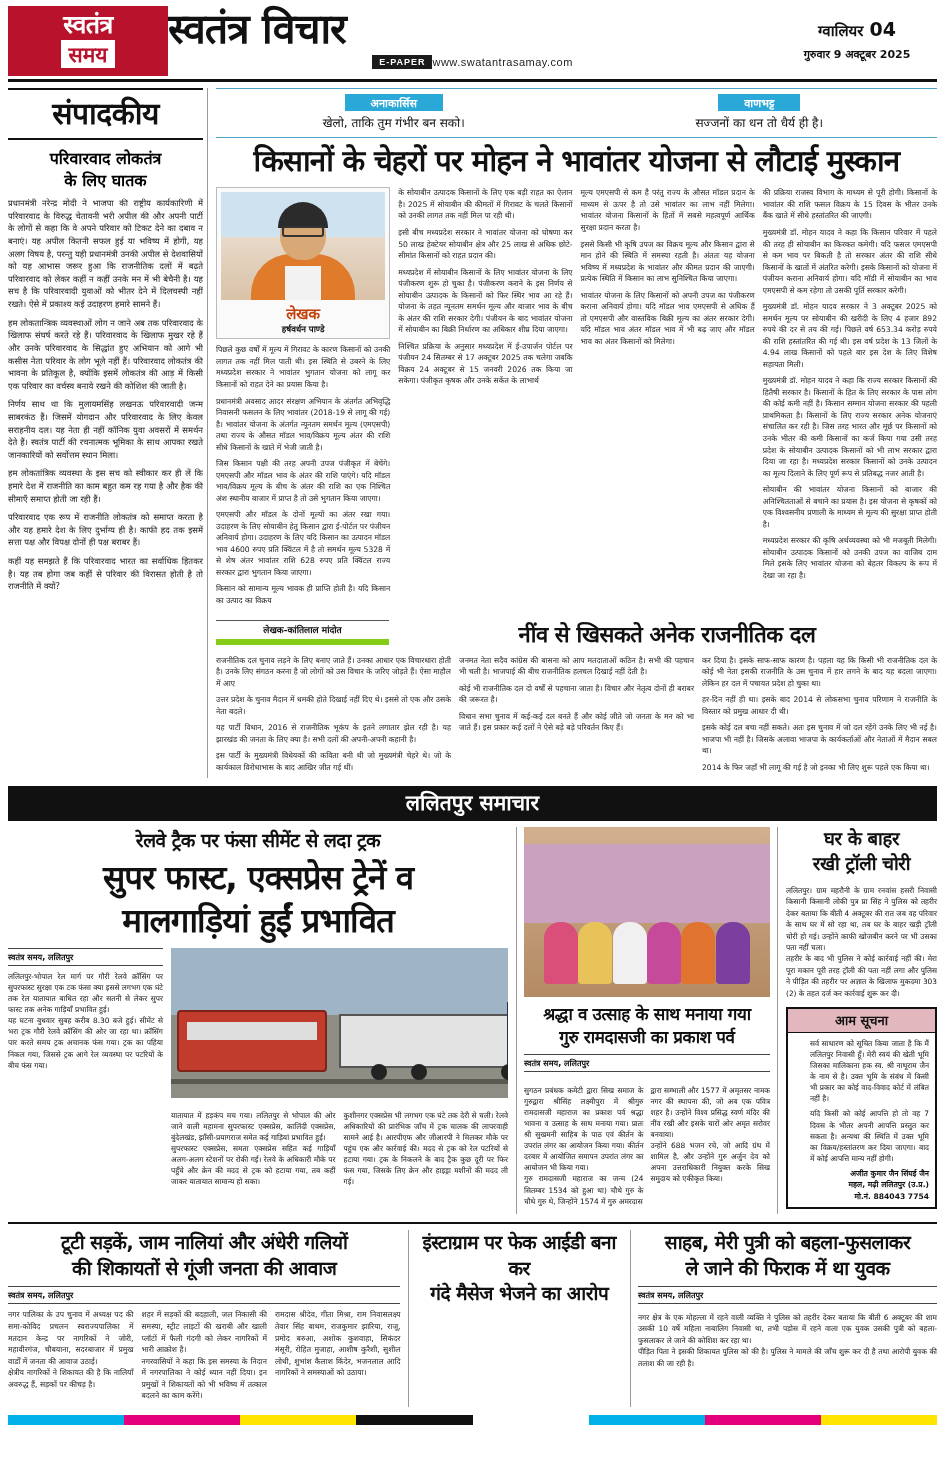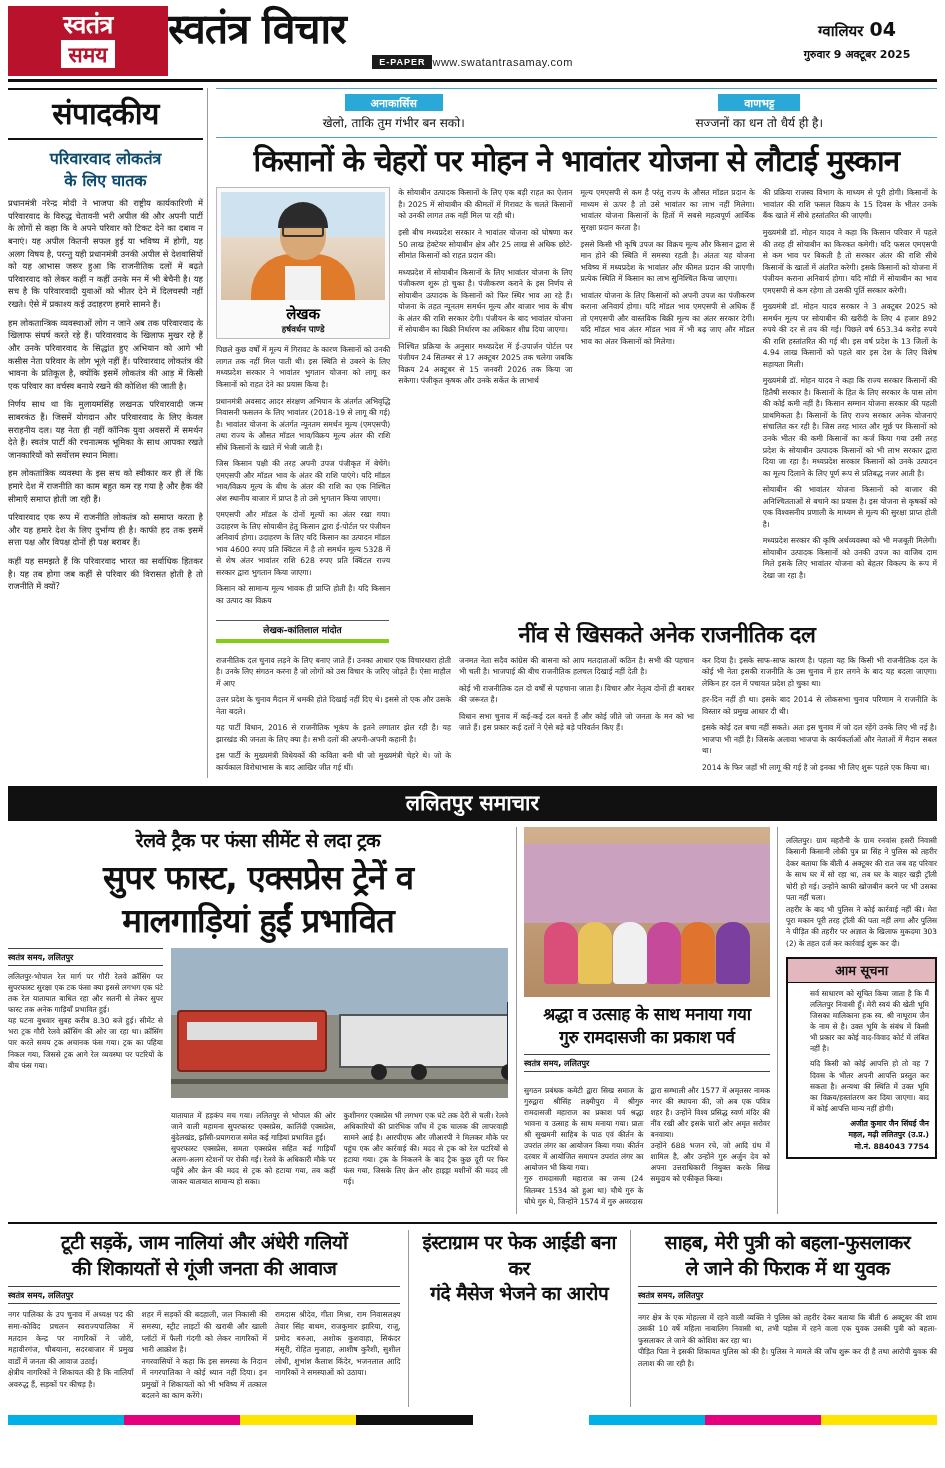--- a/index.html
+++ b/index.html
@@ -35,21 +35,21 @@
   .edit-col { width: 200px; border-right: 1px solid #999; padding-right: 4px; }
   .main-col { flex: 1; }
 
   .edit-head {
     border-top: 2px solid #111; border-bottom: 2px solid #111;
     text-align: center; font-family: "DejaVu Sans", sans-serif;
     font-weight: bold; font-size: 30px; padding: 2px 0 5px 0; letter-spacing: -0.5px;
   }
   .edit-title {
     font-family: "DejaVu Sans", sans-serif; font-weight: bold;
-    font-size: 16px; text-align: center; line-height: 1.35; margin: 8px 0 6px 0; color: #0c4a6e;
+    font-size: 16px; text-align: center; line-height: 1.35; margin: 8px 0 6px 0; color: #000000;
   }
   .edit-body p {
     font-family: "DejaVu Sans", sans-serif; font-size: 8.4px; line-height: 1.5;
     text-align: justify; margin: 0 0 6px 0; color: #222;
   }
 
   
   .quote-row { display: flex; gap: 10px; border-top: 1px solid #4aa3c7; border-bottom: 1px solid #4aa3c7; padding: 4px 0 6px 0; margin-bottom: 6px; }
   .quote-cell { flex: 1; text-align: center; }
   .quote-tag {
@@ -73,25 +73,25 @@
   .author-photo {
     width: 100%; height: 108px;
     background: linear-gradient(#cfe2ef 0%, #cfe2ef 42%, #e8d9c8 42%, #d9c2a8 100%);
     position: relative; overflow: hidden;
   }
   .ap-head { position:absolute; left:50%; top:16px; transform:translateX(-50%); width:46px; height:52px; background:#d9a877; border-radius:50% 50% 45% 45%; }
   .ap-hair { position:absolute; left:50%; top:10px; transform:translateX(-50%); width:50px; height:26px; background:#2b2b2b; border-radius:25px 25px 0 0; }
   .ap-glass { position:absolute; left:50%; top:34px; transform:translateX(-50%); width:42px; height:11px; border:2px solid #333; border-radius:3px; }
   .ap-body { position:absolute; left:50%; bottom:0; transform:translateX(-50%); width:104px; height:46px; background:#e07b2c; border-radius:40px 40px 0 0; }
   .ap-shirt { position:absolute; left:50%; bottom:0; transform:translateX(-50%); width:36px; height:34px; background:#f2f2f2; }
-  .author-name { font-family:"DejaVu Sans",sans-serif; font-weight: bold; font-size: 15px; color:#000000; margin-top: 3px; }
+  .author-name { font-family:"DejaVu Sans",sans-serif; font-weight: bold; font-size: 15px; color:#c2410c; margin-top: 3px; }
   .author-desc { font-family:"DejaVu Sans",sans-serif; font-size: 8.5px; font-weight:bold; }
 
   .writer-line {
-    border-top: 1px solid #555; border-bottom: 4px solid #84cc16; text-align: center;
+    border-top: 1px solid #555; border-bottom: 6px solid #84cc16; text-align: center;
     font-family:"DejaVu Sans",sans-serif; font-size: 9px; font-weight: bold; padding: 2px 0 3px; margin: 4px 0 6px;
   }
   .sub-head {
     font-family: "DejaVu Sans", sans-serif; font-weight: bold; font-size: 22px;
     text-align: center; margin: 2px 0 7px 0; letter-spacing: -0.5px;
   }
 
   
   .section-bar {
     background: #111; color: #fff; text-align: center; margin: 8px 0 6px 0;
@@ -346,20 +346,22 @@
 गुरु रामदासजी महाराज का जन्म (24 सितम्बर 1534 को हुआ था) चौथे गुरु के चौथे गुरु थे, जिन्होंने 1574 में गुरु अमरदास</p>
           </div>
         <div class="c">
             <p style="font-family:'DejaVu Sans',sans-serif;font-size:7.4px;line-height:1.5;text-align:justify;white-space:pre-line">द्वारा सम्भाली और 1577 में अमृतसर नामक नगर की स्थापना की, जो अब एक पवित्र शहर है। उन्होंने विश्व प्रसिद्ध स्वर्ण मंदिर की नींव रखी और इसके चारों ओर अमृत सरोवर बनवाया।
 उन्होंने 688 भजन रचे, जो आदि ग्रंथ में शामिल है, और उन्होंने गुरु अर्जुन देव को अपना उत्तराधिकारी नियुक्त करके सिख समुदाय को एकीकृत किया।</p>
           </div>
       </div>
     </div>
 
     <div class="lal-right">
+      <div class="right-head" style="white-space:pre-line">घर के बाहर
+रखी ट्रॉली चोरी</div>
       <p style="font-family:'DejaVu Sans',sans-serif;font-size:7.4px;line-height:1.55;text-align:justify;white-space:pre-line">ललितपुर। ग्राम महरौनी के ग्राम रनवांस हसरी निवासी किसानी किसानी लोकी पुत्र प्रा सिंह ने पुलिस को तहरीर देकर बताया कि बीती 4 अक्टूबर की रात जब वह परिवार के साथ घर में सो रहा था, तब घर के बाहर खड़ी ट्रॉली चोरी हो गई। उन्होंने काफी खोजबीन करने पर भी उसका पता नहीं चला।
 तहरीर के बाद भी पुलिस ने कोई कार्रवाई नहीं की। मेरा पूरा मकान पूरी तरह ट्रॉली की पता नहीं लगा और पुलिस ने पीड़ित की तहरीर पर अज्ञात के खिलाफ मुकदमा 303 (2) के तहत दर्ज कर कार्रवाई शुरू कर दी।</p>
 
       <div class="notice-box">
         <div class="notice-head">आम सूचना</div>
         <div class="notice-body">
           <p>सर्व साधारण को सूचित किया जाता है कि मैं ललितपुर निवासी हूँ। मेरी स्वयं की खेती भूमि जिसका मालिकाना हक स्व. श्री नाथूराम जैन के नाम से है। उक्त भूमि के संबंध में किसी भी प्रकार का कोई वाद-विवाद कोर्ट में लंबित नहीं है।</p>
           <p>यदि किसी को कोई आपत्ति हो तो वह 7 दिवस के भीतर अपनी आपत्ति प्रस्तुत कर सकता है। अन्यथा की स्थिति में उक्त भूमि का विक्रय/हस्तांतरण कर दिया जाएगा। बाद में कोई आपत्ति मान्य नहीं होगी।</p>
           <div class="notice-sign" style="white-space:pre-line">अजीत कुमार जैन सिंघई जैन
 महल, मढ़ी ललितपुर (उ.प्र.)

